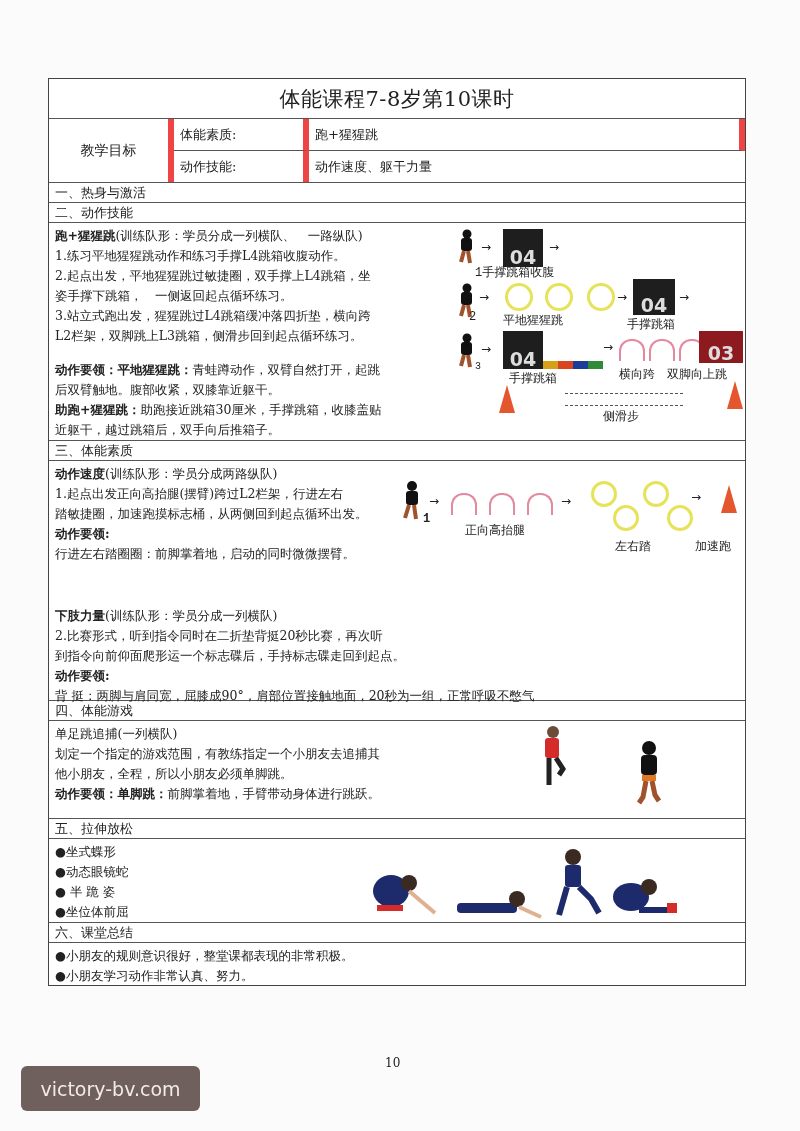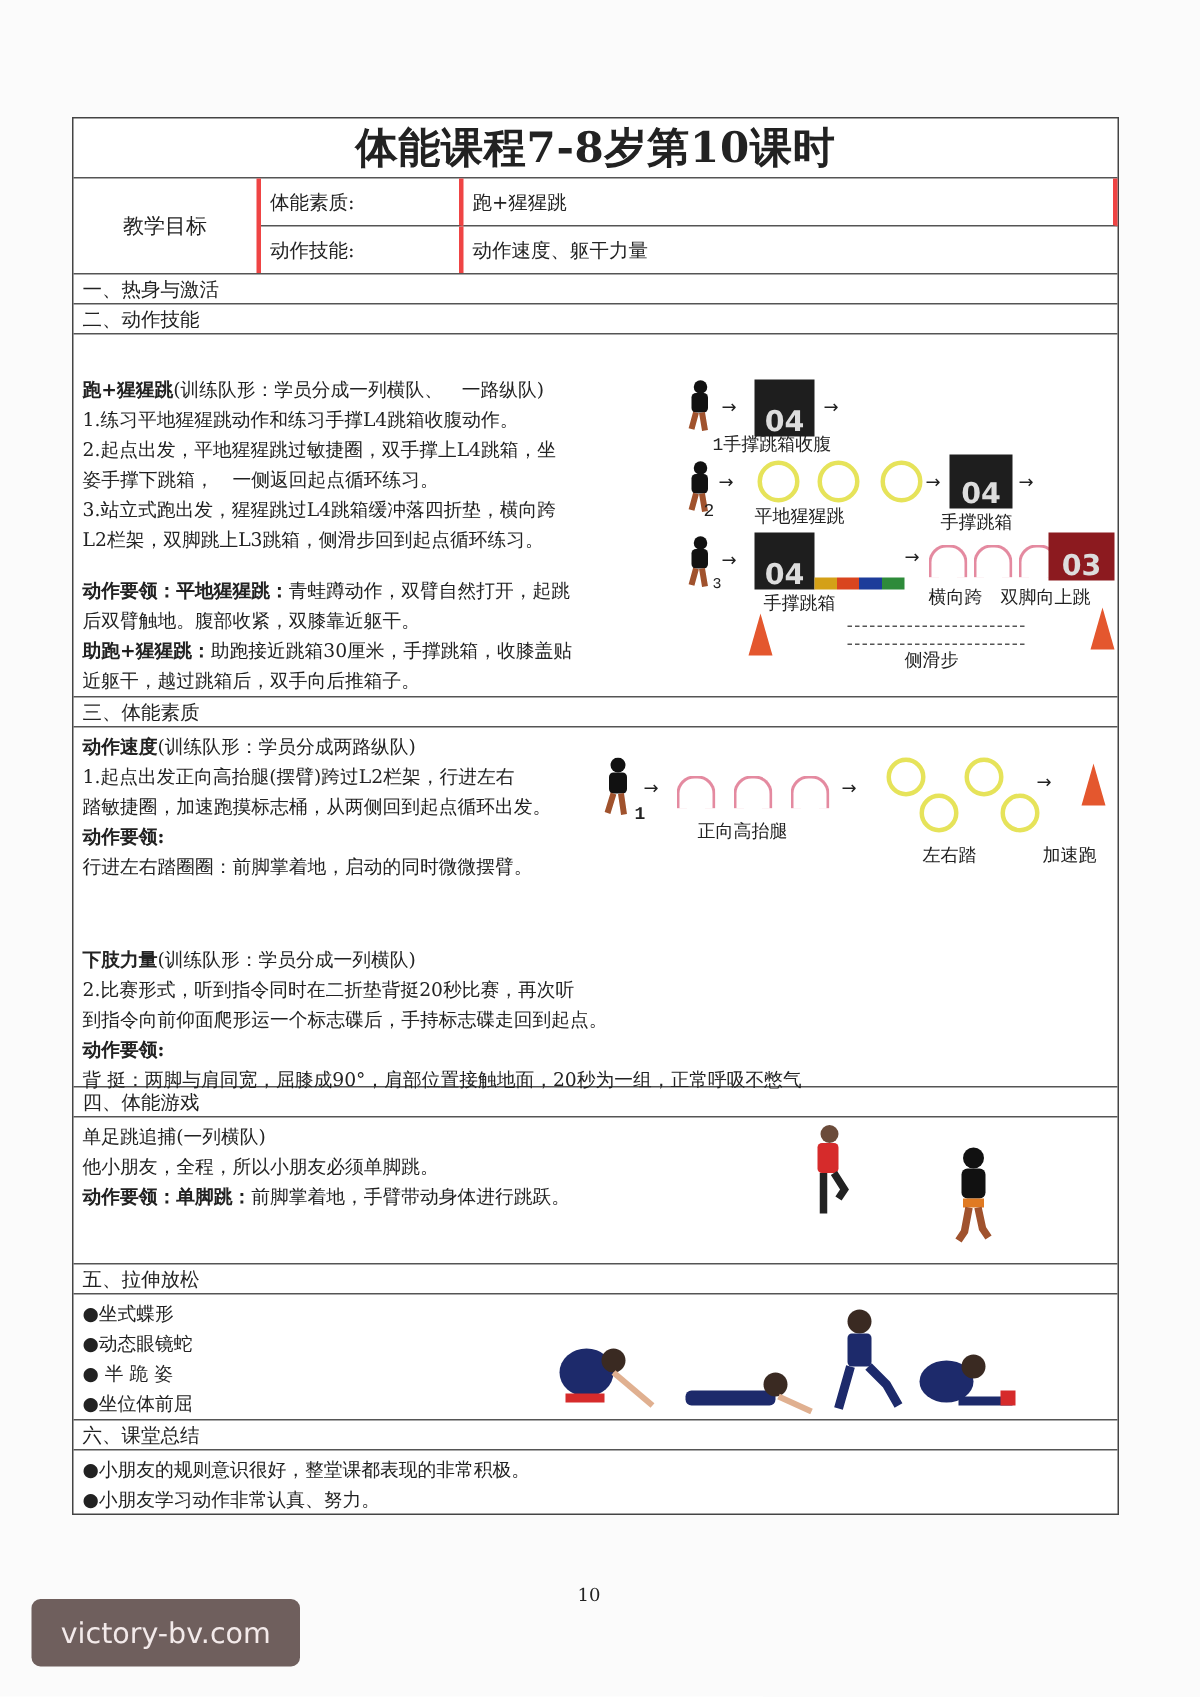--- a/index.html
+++ b/index.html
@@ -1,22 +1,22 @@
 <!DOCTYPE html>
 <html><head>
 <meta charset="utf-8">
 <style>
   * { box-sizing: border-box; margin: 0; padding: 0; }
   body { width: 800px; height: 1131px; background: #fbfbfb; position: relative; overflow: hidden;
          font-family: "DejaVu Serif", "Liberation Serif", serif; color: #222; }
   .doc { position: absolute; left: 48px; top: 78px; width: 698px; border: 1.5px solid #444; background: #fff; }
   .row { border-bottom: 1px solid #555; position: relative; }
-  .title { height: 40px; display: flex; align-items: center; justify-content: center; font-size: 28px; font-weight: bold; letter-spacing: 0.5px; text-align: right; }
+  .title { height: 40px; display: flex; align-items: center; justify-content: center; font-size: 21px; font-weight: normal; letter-spacing: 0.5px; text-align: right; }
   .goal { display: grid; grid-template-columns: 125px 135px 1fr; height: 64px; }
-  .goal .c { border-right: 3px solid #ef4444; font-size: 13px; display: flex; align-items: center; padding-left: 6px; }
+  .goal .c { border-right: 6px solid #ef4444; font-size: 13px; display: flex; align-items: center; padding-left: 6px; }
   .goal .c:last-child { border-right: none; }
   .goal .lbl { grid-row: 1 / 3; justify-content: center; padding-left: 0; font-size: 14px; }
   .goal .tl { border-bottom: 1px solid #555; }
   .sect { height: 20px; font-size: 13px; padding-left: 6px; display: flex; align-items: center; }
   .body { padding: 3px 6px; font-size: 12.5px; line-height: 20px; }
   .b { font-weight: bold; }
   .fig { position: absolute; }
   .box { position: absolute; background: #1e1e1e; color: #ddd; font-family: "DejaVu Sans", sans-serif; font-weight: bold; font-size: 19px; display: flex; align-items: flex-end; justify-content: center; }
   .ring { position: absolute; border: 3px solid #e6e35a; border-radius: 50%; }
   .cone { position: absolute; width: 0; height: 0; border-left: 8px solid transparent; border-right: 8px solid transparent; border-bottom: 28px solid #e4572e; }
@@ -37,21 +37,21 @@
     <div class="c lbl">教学目标</div>
     <div class="c tl">体能素质:</div>
     <div class="c tl">跑+猩猩跳</div>
     <div class="c">动作技能:</div>
     <div class="c">动作速度、躯干力量</div>
   </div>
 
   <div class="row sect">一、热身与激活</div>
 
   <div class="row sect">二、动作技能</div>
-  <div class="row body" style="height:218px;margin-top:24px;">
+  <div class="row body" style="height:218px;">
     <div><span class="b">跑+猩猩跳</span><span>(训练队形：学员分成一列横队、　一路纵队)</span></div>
     <div>1.练习平地猩猩跳动作和练习手撑L4跳箱收腹动作。</div>
     <div>2.起点出发，平地猩猩跳过敏捷圈，双手撑上L4跳箱，坐</div>
     <div>姿手撑下跳箱，　一侧返回起点循环练习。</div>
     <div>3.站立式跑出发，猩猩跳过L4跳箱缓冲落四折垫，横向跨</div>
     <div>L2栏架，双脚跳上L3跳箱，侧滑步回到起点循环练习。</div>
     <div style="height:14px;"></div>
     <div><span class="b">动作要领：平地猩猩跳：</span><span>青蛙蹲动作，双臂自然打开，起跳</span></div>
     <div>后双臂触地。腹部收紧，双膝靠近躯干。</div>
     <div><span class="b">助跑+猩猩跳：</span><span>助跑接近跳箱30厘米，手撑跳箱，收膝盖贴</span></div>
@@ -143,20 +143,21 @@
       <span class="arrow" style="left:296px;top:6px;">→</span>
       <div class="cone" style="left:326px;top:4px;"></div>
       <span class="cap" style="left:220px;top:56px;">左右踏</span>
       <span class="cap" style="left:300px;top:56px;">加速跑</span>
     </div>
   </div>
 
   <div class="row sect">四、体能游戏</div>
   <div class="row body" style="height:98px;">
     <div>单足跳追捕(一列横队)</div>
+    <div>划定一个指定的游戏范围，有教练指定一个小朋友去追捕其</div>
     <div>他小朋友，全程，所以小朋友必须单脚跳。</div>
     <div><span class="b">动作要领：单脚跳：</span><span>前脚掌着地，手臂带动身体进行跳跃。</span></div>
     <svg class="fig" style="left:488px;top:4px;" width="36" height="64">
       <circle cx="16" cy="7" r="6" fill="#6b4b3a"></circle>
         <rect x="8" y="13" width="14" height="20" rx="3" fill="#d62b2b"></rect>
         <path d="M12 33 L12 60 M19 33 L26 44 L22 50" stroke="#222" stroke-width="5" fill="none"></path>
     </svg>
     <svg class="fig" style="left:580px;top:18px;" width="40" height="72">
       <circle cx="20" cy="9" r="7" fill="#111"></circle>
         <rect x="12" y="16" width="16" height="20" rx="4" fill="#111"></rect>

